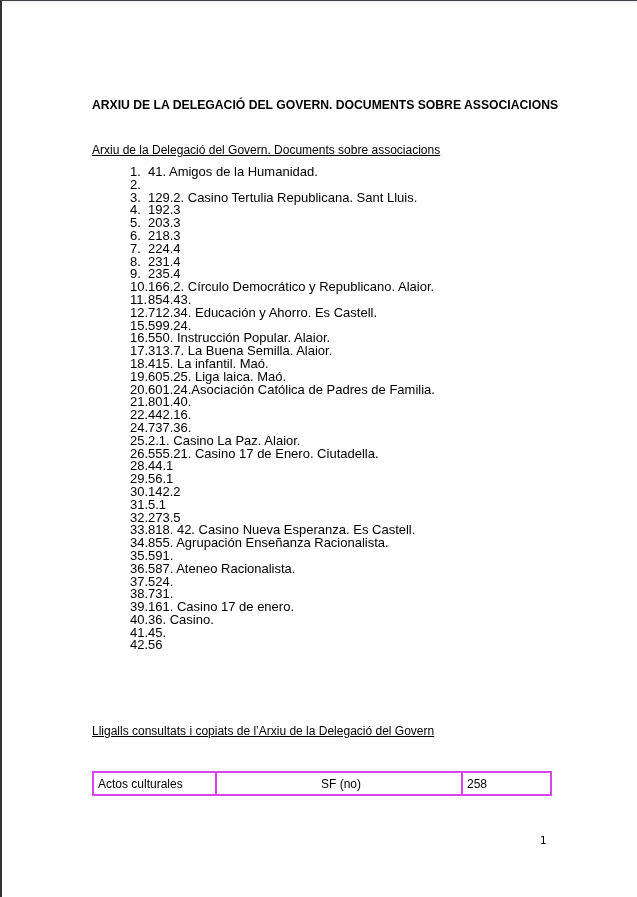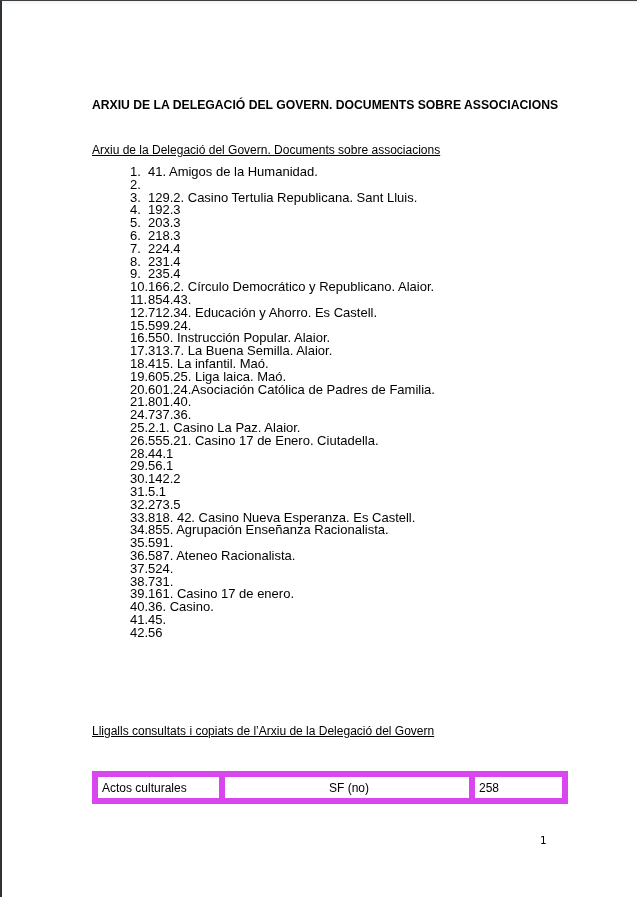--- a/index.html
+++ b/index.html
@@ -72,21 +72,21 @@
     .assoc-list .num.single { width: 18px; }
     .assoc-list .num.double { width: 18px; }
     .archive-table {
       position: absolute;
       left: 92px;
       top: 771px;
       border-collapse: collapse;
       font-size: 12px;
     }
     .archive-table td {
-      border: 6px solid #d946ef;
+      border: 2px solid #d946ef;
       height: 21px;
       padding: 0 0 0 4px;
       vertical-align: middle;
     }
     .archive-table td.c1 { width: 117px; }
     .archive-table td.c2 { width: 240px; text-align: center; }
     .archive-table td.c3 { width: 83px; }
     .page-number {
       position: absolute;
       left: 540px;
@@ -119,20 +119,21 @@
     <li><span class="num double">10.</span><span>166.2. Círculo Democrático y Republicano. Alaior.</span></li>
     <li><span class="num double">11.</span><span>854.43.</span></li>
     <li><span class="num double">12.</span><span>712.34. Educación y Ahorro. Es Castell.</span></li>
     <li><span class="num double">15.</span><span>599.24.</span></li>
     <li><span class="num double">16.</span><span>550. Instrucción Popular. Alaior.</span></li>
     <li><span class="num double">17.</span><span>313.7. La Buena Semilla. Alaior.</span></li>
     <li><span class="num double">18.</span><span>415. La infantil. Maó.</span></li>
     <li><span class="num double">19.</span><span>605.25. Liga laica. Maó.</span></li>
     <li><span class="num double">20.</span><span>601.24.Asociación Católica de Padres de Familia.</span></li>
     <li><span class="num double">21.</span><span>801.40.</span></li>
+    <li><span class="num double">22.</span><span>442.16.</span></li>
     <li><span class="num double">24.</span><span>737.36.</span></li>
     <li><span class="num double">25.</span><span>2.1. Casino La Paz. Alaior.</span></li>
     <li><span class="num double">26.</span><span>555.21. Casino 17 de Enero. Ciutadella.</span></li>
     <li><span class="num double">28.</span><span>44.1</span></li>
     <li><span class="num double">29.</span><span>56.1</span></li>
     <li><span class="num double">30.</span><span>142.2</span></li>
     <li><span class="num double">31.</span><span>5.1</span></li>
     <li><span class="num double">32.</span><span>273.5</span></li>
     <li><span class="num double">33.</span><span>818. 42. Casino Nueva Esperanza. Es Castell.</span></li>
     <li><span class="num double">34.</span><span>855. Agrupación Enseñanza Racionalista.</span></li>

